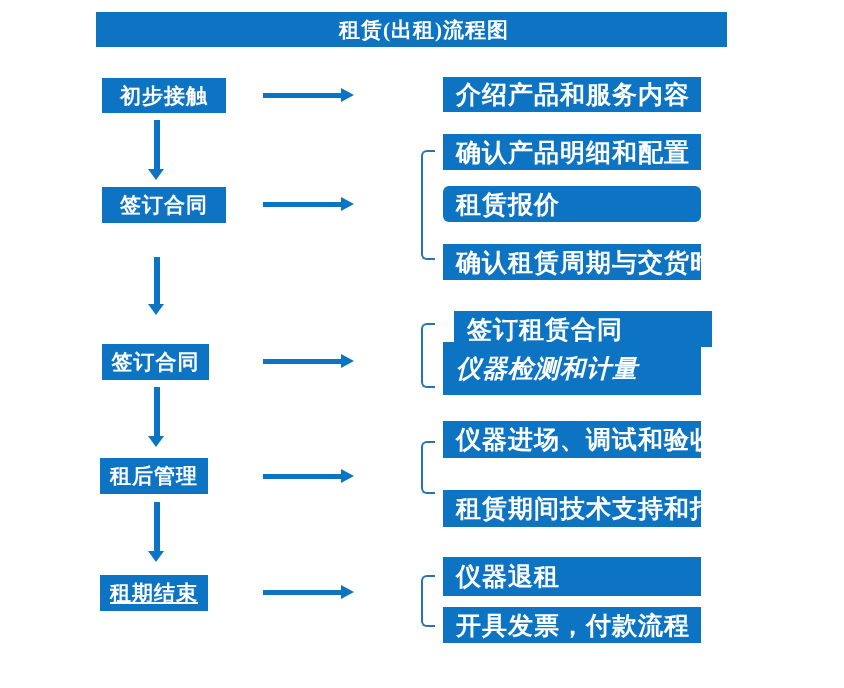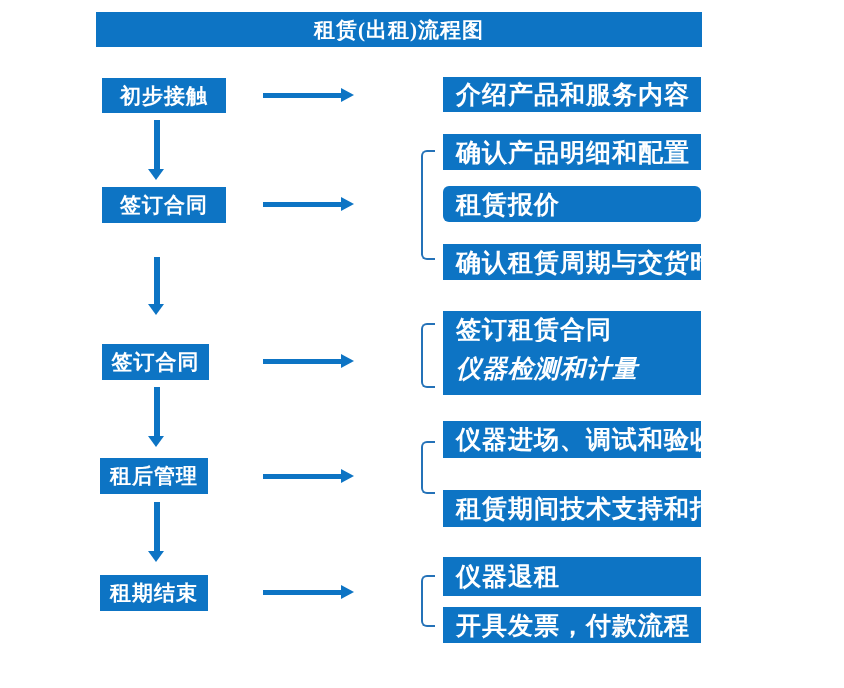--- a/index.html
+++ b/index.html
@@ -24,35 +24,36 @@
   }
   .titlebar {
     position: absolute;
     left: 96px; top: 12px; width: 606px; height: 35px;
     background: var(--primary-blue, #0d74c4);
     color: var(--text-white, #ffffff);
     font-weight: bold;
     font-size: 21px;
     display: flex; align-items: center; justify-content: center;
     letter-spacing: 1px;
+    padding-left: 25px;
   }
   
   .lbox { font-size: 21px; justify-content: center; }
   .lbox1 { left: 102px; top: 78px;  width: 124px; height: 35px; }
   .lbox2 { left: 102px; top: 187px; width: 124px; height: 36px; }
   .lbox3 { left: 102px; top: 344px; width: 107px; height: 36px; }
   .lbox4 { left: 100px; top: 458px; width: 108px; height: 36px; }
-  .lbox5 { left: 100px; top: 575px; width: 108px; height: 36px; }
+  .lbox5 { left: 100px; top: 575px; width: 108px; height: 36px; text-decoration: underline; }
   
   .rbox { left: 443px; width: 258px; font-size: 25px; padding-left: 13px; justify-content: flex-start; }
   .rbox1  { top: 77px;  height: 35px; }
   .rbox2  { top: 134px; height: 36px; }
   .rbox3  { top: 186px; height: 36px; border-radius: 6px; }
   .rbox4  { top: 244px; height: 36px; }
-  .rbox5  { top: 311px; height: 36px; }
+  .rbox5  { top: 311px; height: 36px; margin-left: 11px; }
   .rbox6  { top: 342px; height: 53px; font-style: italic; }
   .rbox7  { top: 421px; height: 37px; }
   .rbox8  { top: 490px; height: 37px; }
   .rbox9  { top: 557px; height: 39px; }
   .rbox10 { top: 607px; height: 36px; }
   
   .harrow { position: absolute; left: 263px; width: 91px; height: 14px; }
   .harrow .hshaft {
     position: absolute; left: 0; top: 4.5px; height: 5px; width: 79px;
     background: var(--primary-blue, #0d74c4);

